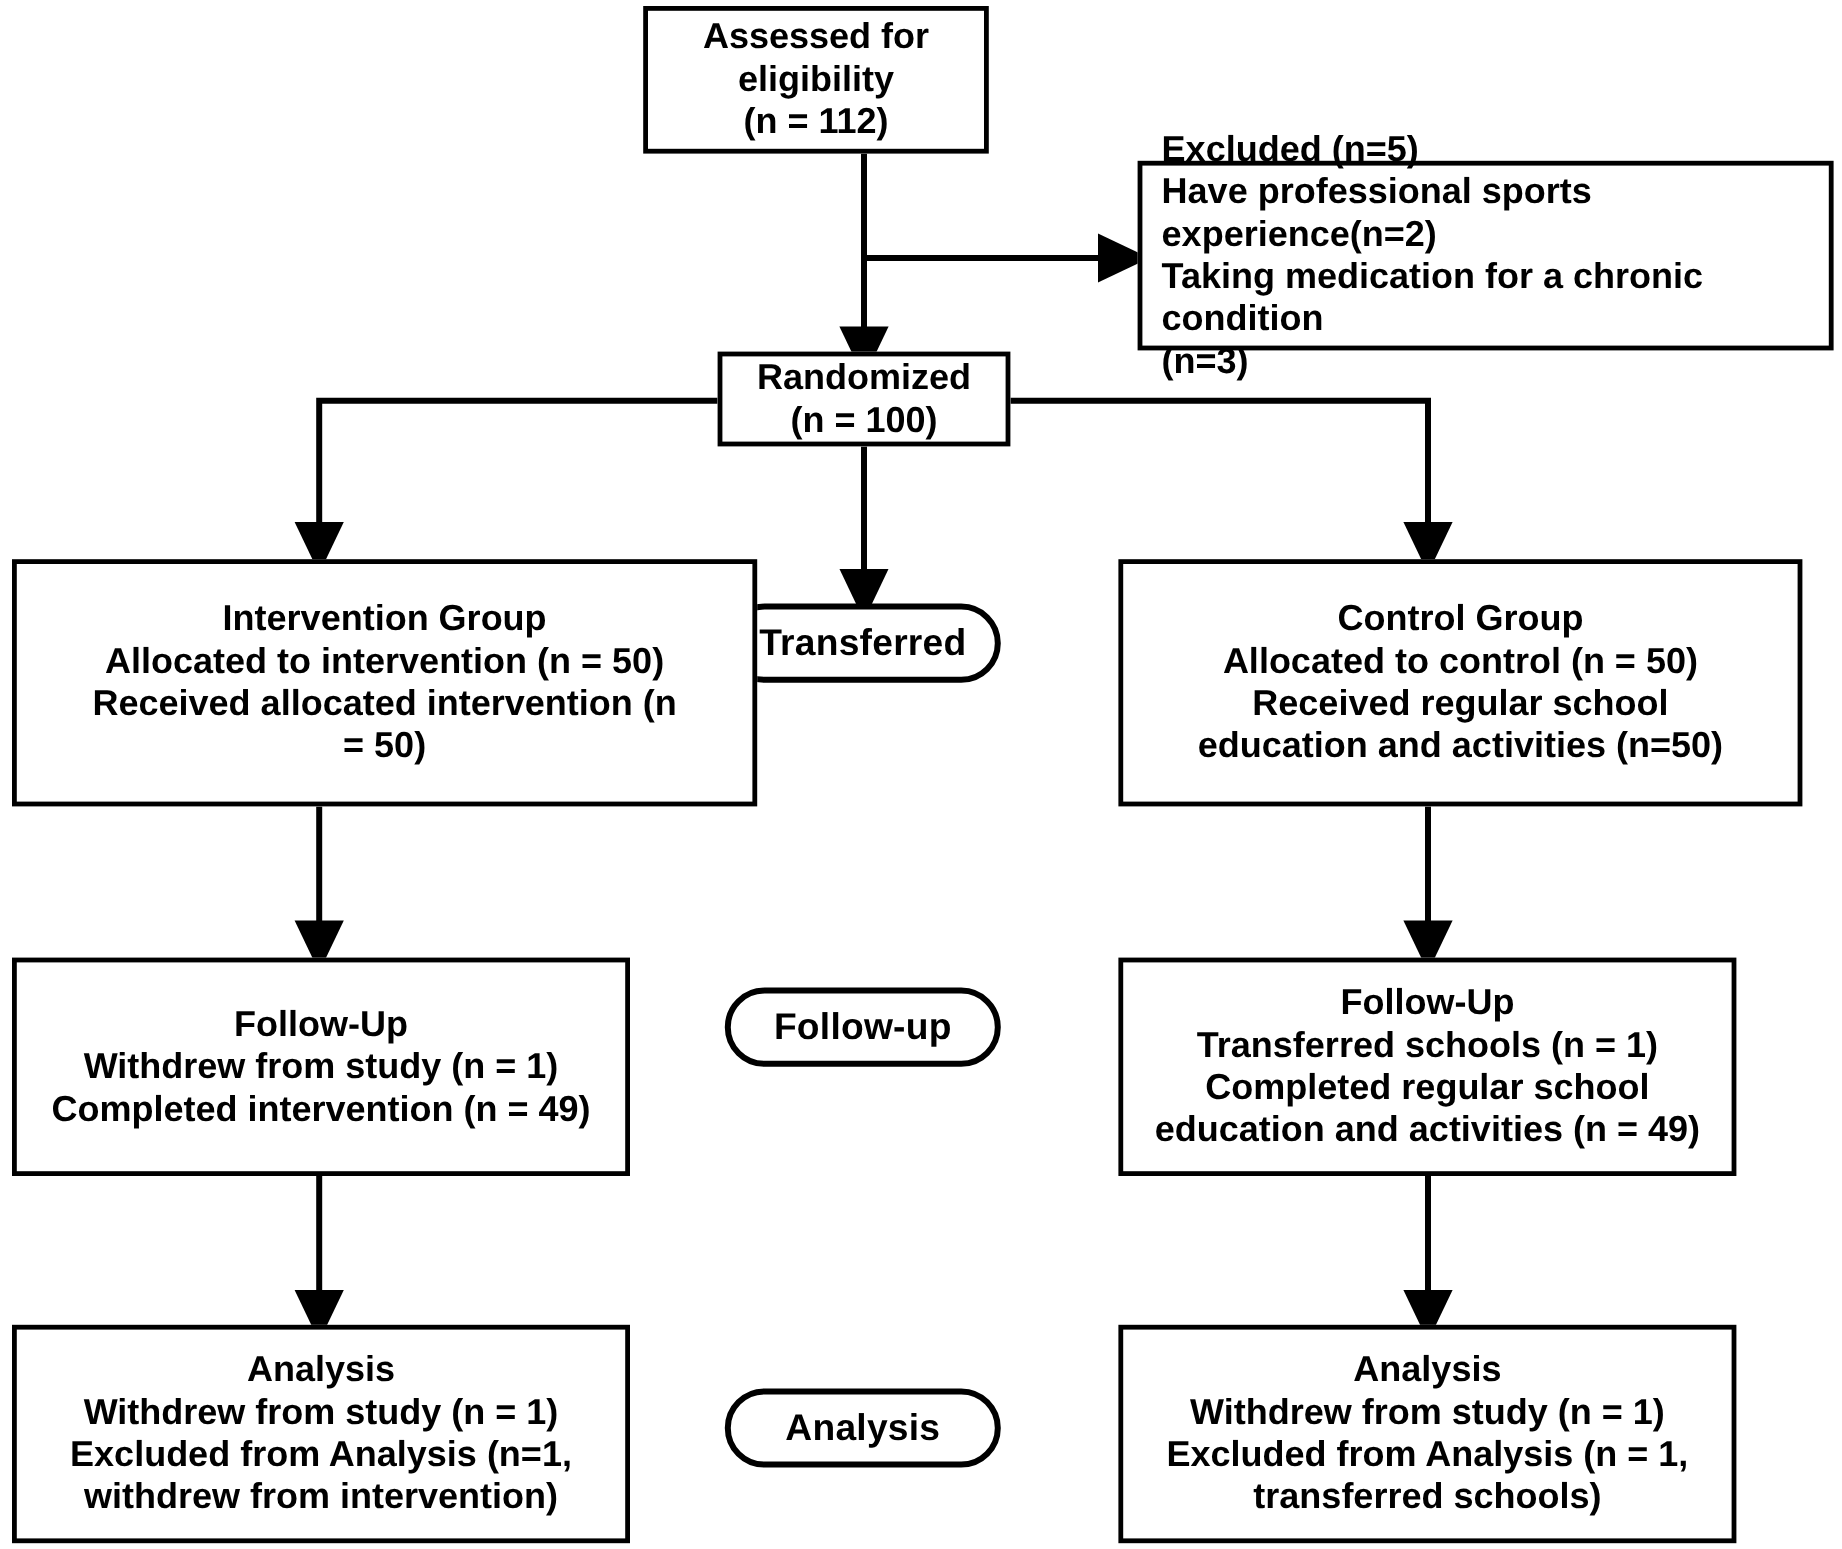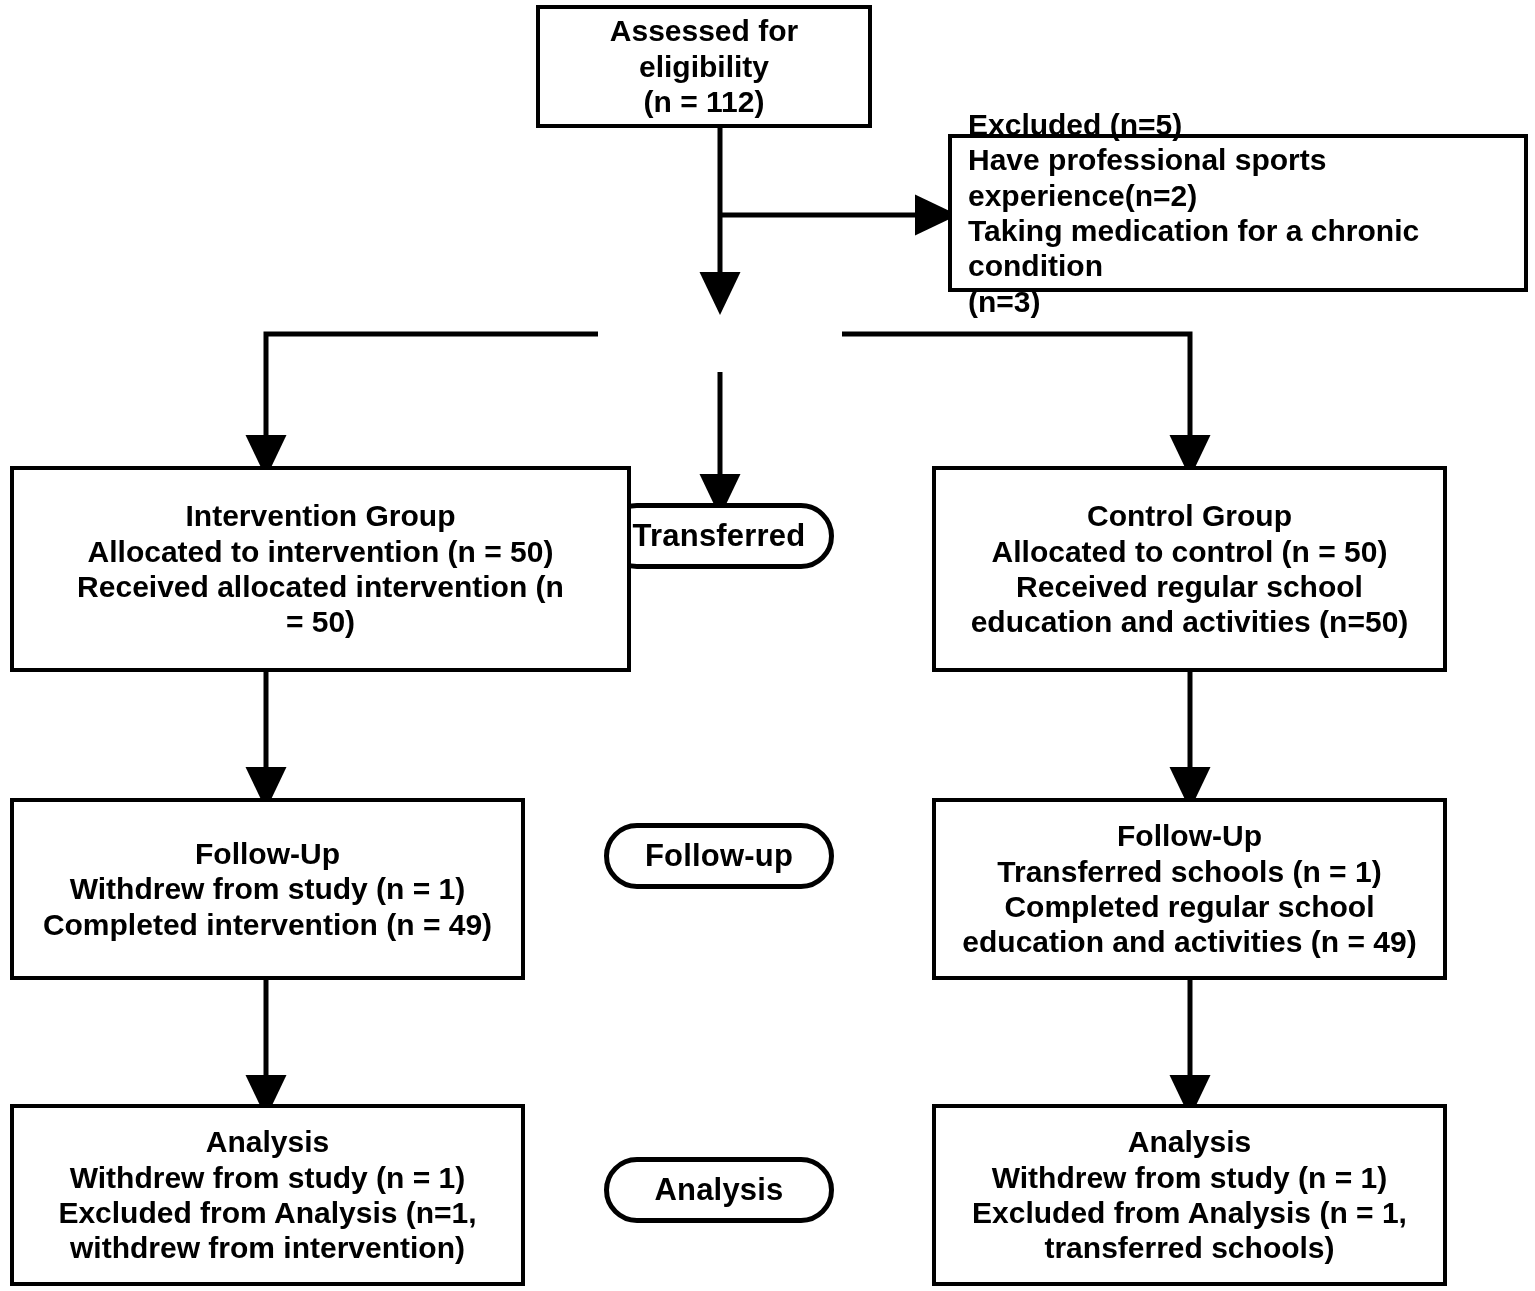--- a/index.html
+++ b/index.html
@@ -106,41 +106,45 @@
   </div>
 
   <div class="node pill" style="left:604px; top:823px; width:230px; height:66px;">
     <span class="node-text stage">Follow-up</span>
   </div>
 
   <div class="node pill" style="left:604px; top:1157px; width:230px; height:66px;">
     <span class="node-text stage">Analysis</span>
   </div>
 
-  <div class="node rect" style="left:536px; top:5px; width:336px; height:123px;">
+  <div class="node rect" style="left:536px; top:5px; width:288px; height:123px;">
     <span class="node-text">Assessed for eligibility
 (n = 112)</span>
   </div>
 
   <div class="node rect" style="left:948px; top:134px; width:580px; height:158px;">
     <span class="node-text left-align">Excluded (n=5)
 Have professional sports experience(n=2)
 Taking medication for a chronic condition
 (n=3)</span>
   </div>
 
+  <div class="node rect" style="left:598px; top:293px; width:244px; height:79px;">
+    <span class="node-text">Randomized
+(n = 100)</span>
+  </div>
 
   <div class="node rect" style="left:10px; top:466px; width:621px; height:206px;">
     <span class="node-text">Intervention Group
 Allocated to intervention (n = 50)
 Received allocated intervention (n
 = 50)</span>
   </div>
 
-  <div class="node rect" style="left:932px; top:466px; width:515px; height:206px;">
+  <div class="node rect" style="left:932px; top:466px; width:570px; height:206px;">
     <span class="node-text">Control Group
 Allocated to control (n = 50)
 Received regular school
 education and activities (n=50)</span>
   </div>
 
   <div class="node rect" style="left:10px; top:798px; width:515px; height:182px;">
     <span class="node-text">Follow-Up
 Withdrew from study (n = 1)
 Completed intervention (n = 49)</span>

